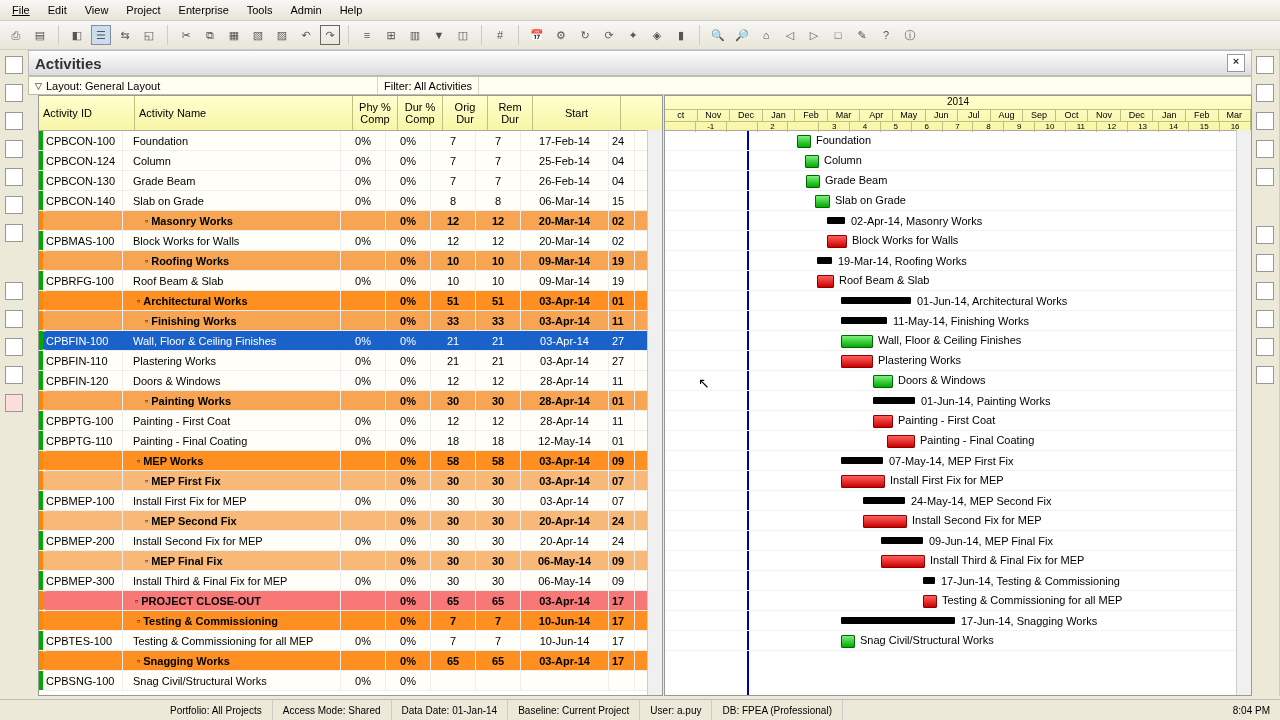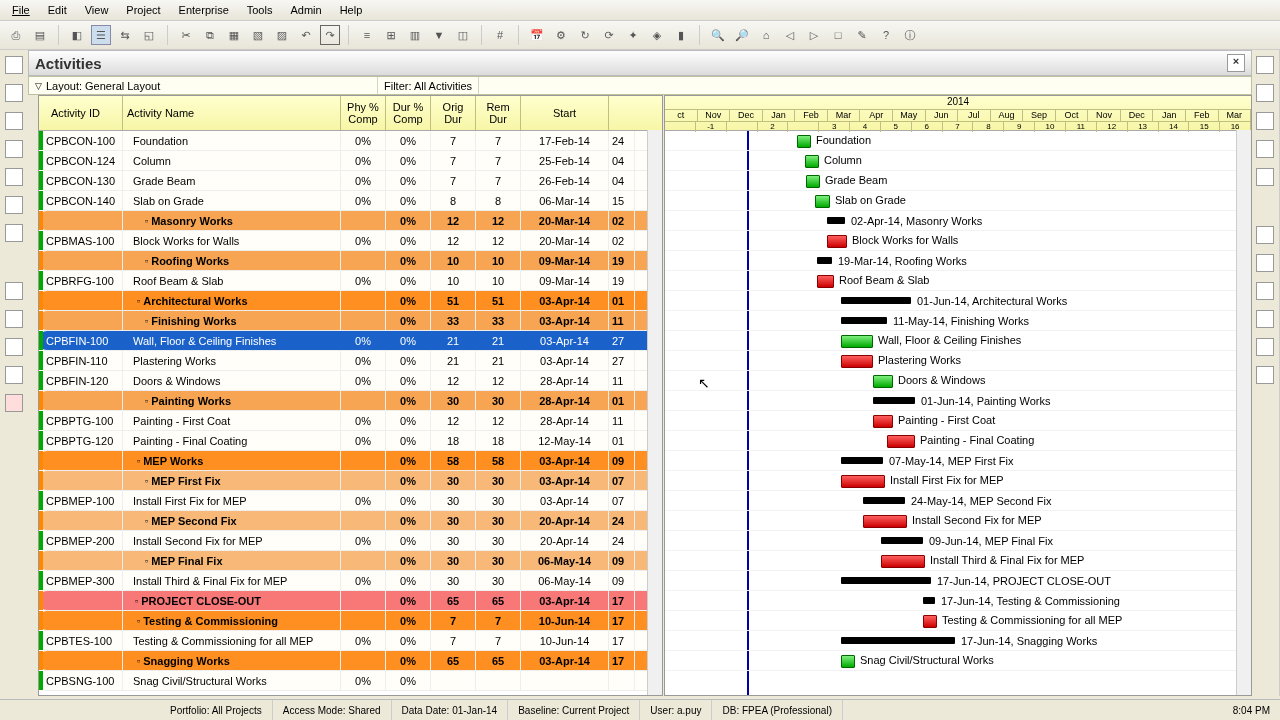--- a/index.html
+++ b/index.html
@@ -13,21 +13,21 @@
   .side-col.left{left:0;}
   .side-col.right{right:0;}
   .side-col .sbtn{width:16px;height:16px;border:1px solid #999;background:#fff;}
   .title-bar{position:absolute;left:28px;right:28px;top:50px;height:24px;background:linear-gradient(#fefefe,#dcdcdc);border:1px solid #bbb;display:flex;align-items:center;padding:0 6px;font-weight:bold;color:#333;font-size:15px;}
   .title-bar .close{margin-left:auto;width:16px;height:16px;border:1px solid #999;background:#fff;text-align:center;line-height:13px;font-size:11px;}
   .layout-bar{position:absolute;left:28px;right:28px;top:76px;height:17px;background:#fffef2;border:1px solid #c0c0a0;display:flex;align-items:center;font-size:11px;}
   .layout-bar .lcell{padding:0 6px;border-right:1px solid #d6d6c0;height:100%;display:flex;align-items:center;flex:0 0 auto;}
   .grid-wrap{position:absolute;left:38px;top:95px;bottom:24px;width:625px;border:1px solid #999;box-sizing:border-box;overflow:hidden;background:#fff;}
   .grid-head{display:flex;background:linear-gradient(#ffffcf,#f7f6a6);border-bottom:1px solid #aaa;height:34px;font-size:11px;}
   .gh{border-right:1px solid #bfbf80;display:flex;align-items:center;justify-content:center;text-align:center;padding:2px;box-sizing:border-box;}
-  .col-id{width:84px;justify-content:flex-start;padding-left:12px;}
+  .col-id{width:96px;justify-content:flex-start;padding-left:4px;}
   .col-name{width:218px;justify-content:flex-start;padding-left:4px;}
   .col-sm{width:45px;}
   .col-start{width:88px;}
   .col-fin{width:30px;border-right:none;}
   .grid-body{height:calc(100% - 34px);overflow:hidden;}
   .row{display:flex;height:19px;border-bottom:1px solid #eee;align-items:center;font-size:11px;border-radius:8px;}
   .row .cell{border-right:1px solid #eee;height:100%;display:flex;align-items:center;padding:0 3px;box-sizing:border-box;overflow:hidden;white-space:nowrap;}
   .row.task{background:#fffef8;}
   .row.sel{background:#1a62c9;color:#fff;}
   .row.sel .cell{border-right-color:#1a62c9;}
@@ -335,21 +335,21 @@
         <div class="cell col-name" style="width: 218px; padding-left: 10px;">Painting - First Coat</div>
         <div class="cell col-sm" style="width: 45px; justify-content: center;">0%</div>
         <div class="cell col-sm" style="width: 45px; justify-content: center;">0%</div>
         <div class="cell col-sm" style="width: 45px; justify-content: center;">12</div>
         <div class="cell col-sm" style="width: 45px; justify-content: center;">12</div>
         <div class="cell col-start" style="width: 88px; justify-content: center;">28-Apr-14</div>
         <div class="cell col-fin" style="width: 26px;">11</div>
       </div>
       <div class="row task">
         <div class="indicator "></div>
-        <div class="cell col-id" style="width: 80px;">CPBPTG-120</div>
+        <div class="cell col-id" style="width: 80px;">CPBPTG-110</div>
         <div class="cell col-name" style="width: 218px; padding-left: 10px;">Painting - Final Coating</div>
         <div class="cell col-sm" style="width: 45px; justify-content: center;">0%</div>
         <div class="cell col-sm" style="width: 45px; justify-content: center;">0%</div>
         <div class="cell col-sm" style="width: 45px; justify-content: center;">18</div>
         <div class="cell col-sm" style="width: 45px; justify-content: center;">18</div>
         <div class="cell col-start" style="width: 88px; justify-content: center;">12-May-14</div>
         <div class="cell col-fin" style="width: 26px;">01</div>
       </div>
       <div class="row wbs2">
         <div class="indicator o"></div>
@@ -638,25 +638,20 @@
         <div class="bar sum" style="left: 216px; width: 42px;">
           <div class="bar-label">09-Jun-14, MEP Final Fix</div>
         </div>
       </div>
       <div class="gantt-row">
         <div class="bar red" style="left: 216px; width: 42px;">
           <div class="bar-label">Install Third &amp; Final Fix for MEP</div>
         </div>
       </div>
       <div class="gantt-row">
-        <div class="bar sum" style="left: 176px; width: 90px;">
-          <div class="bar-label">17-Jun-14, PROJECT CLOSE-OUT</div>
-        </div>
-      </div>
-      <div class="gantt-row">
         <div class="bar sum" style="left: 258px; width: 12px;">
           <div class="bar-label">17-Jun-14, Testing &amp; Commissioning</div>
         </div>
       </div>
       <div class="gantt-row">
         <div class="bar red" style="left: 258px; width: 12px;">
           <div class="bar-label">Testing &amp; Commissioning for all MEP</div>
         </div>
       </div>
       <div class="gantt-row">

